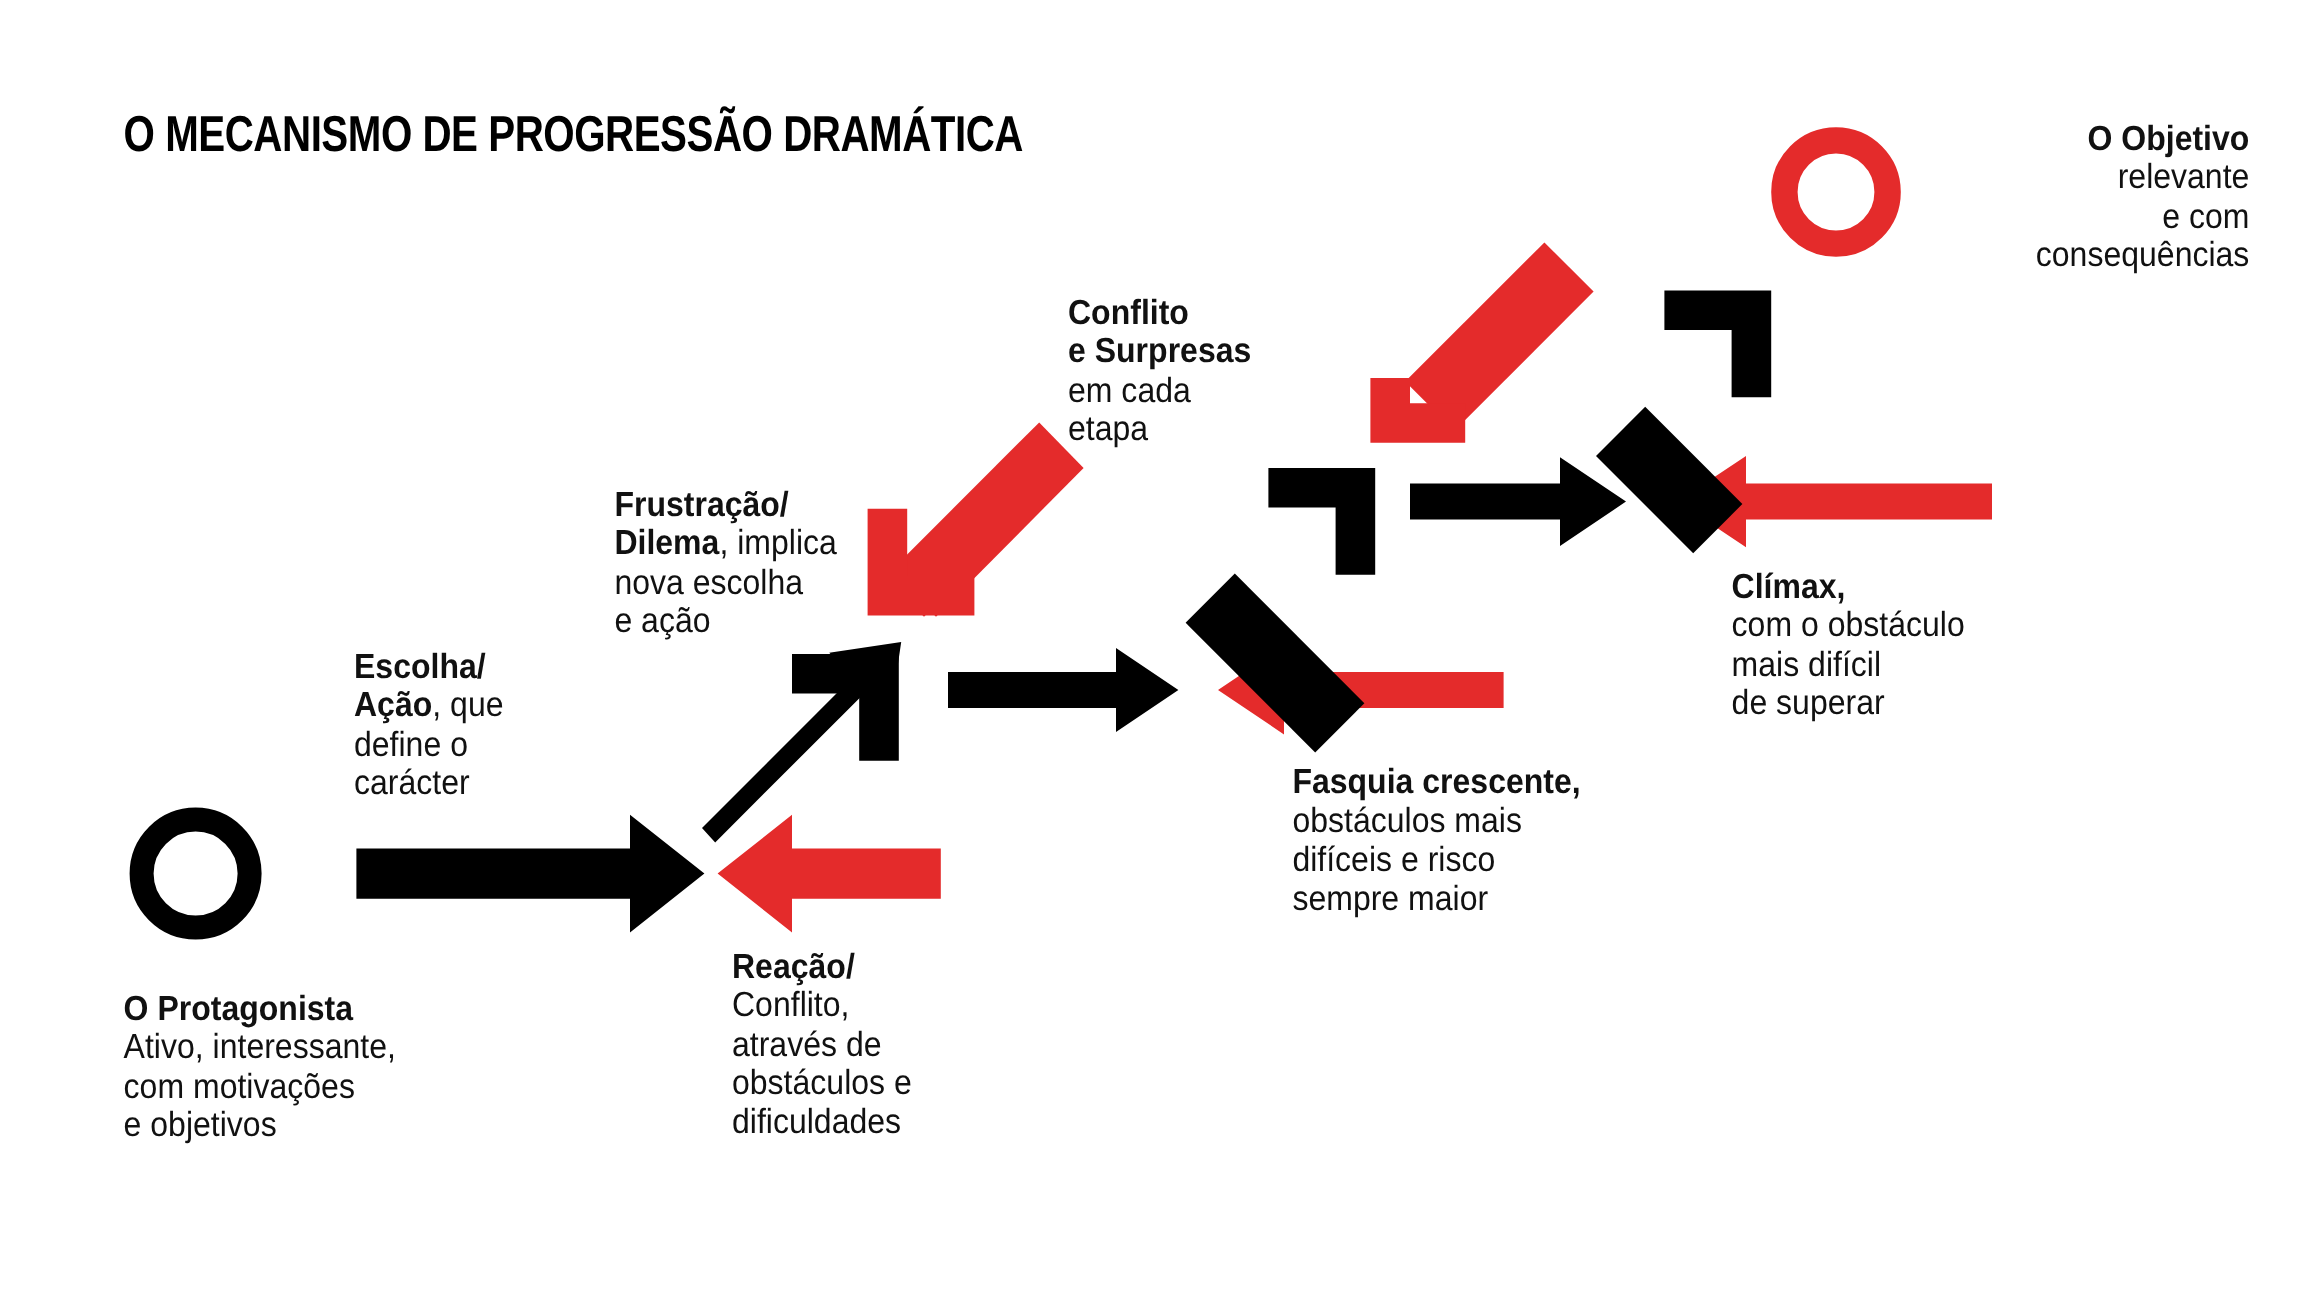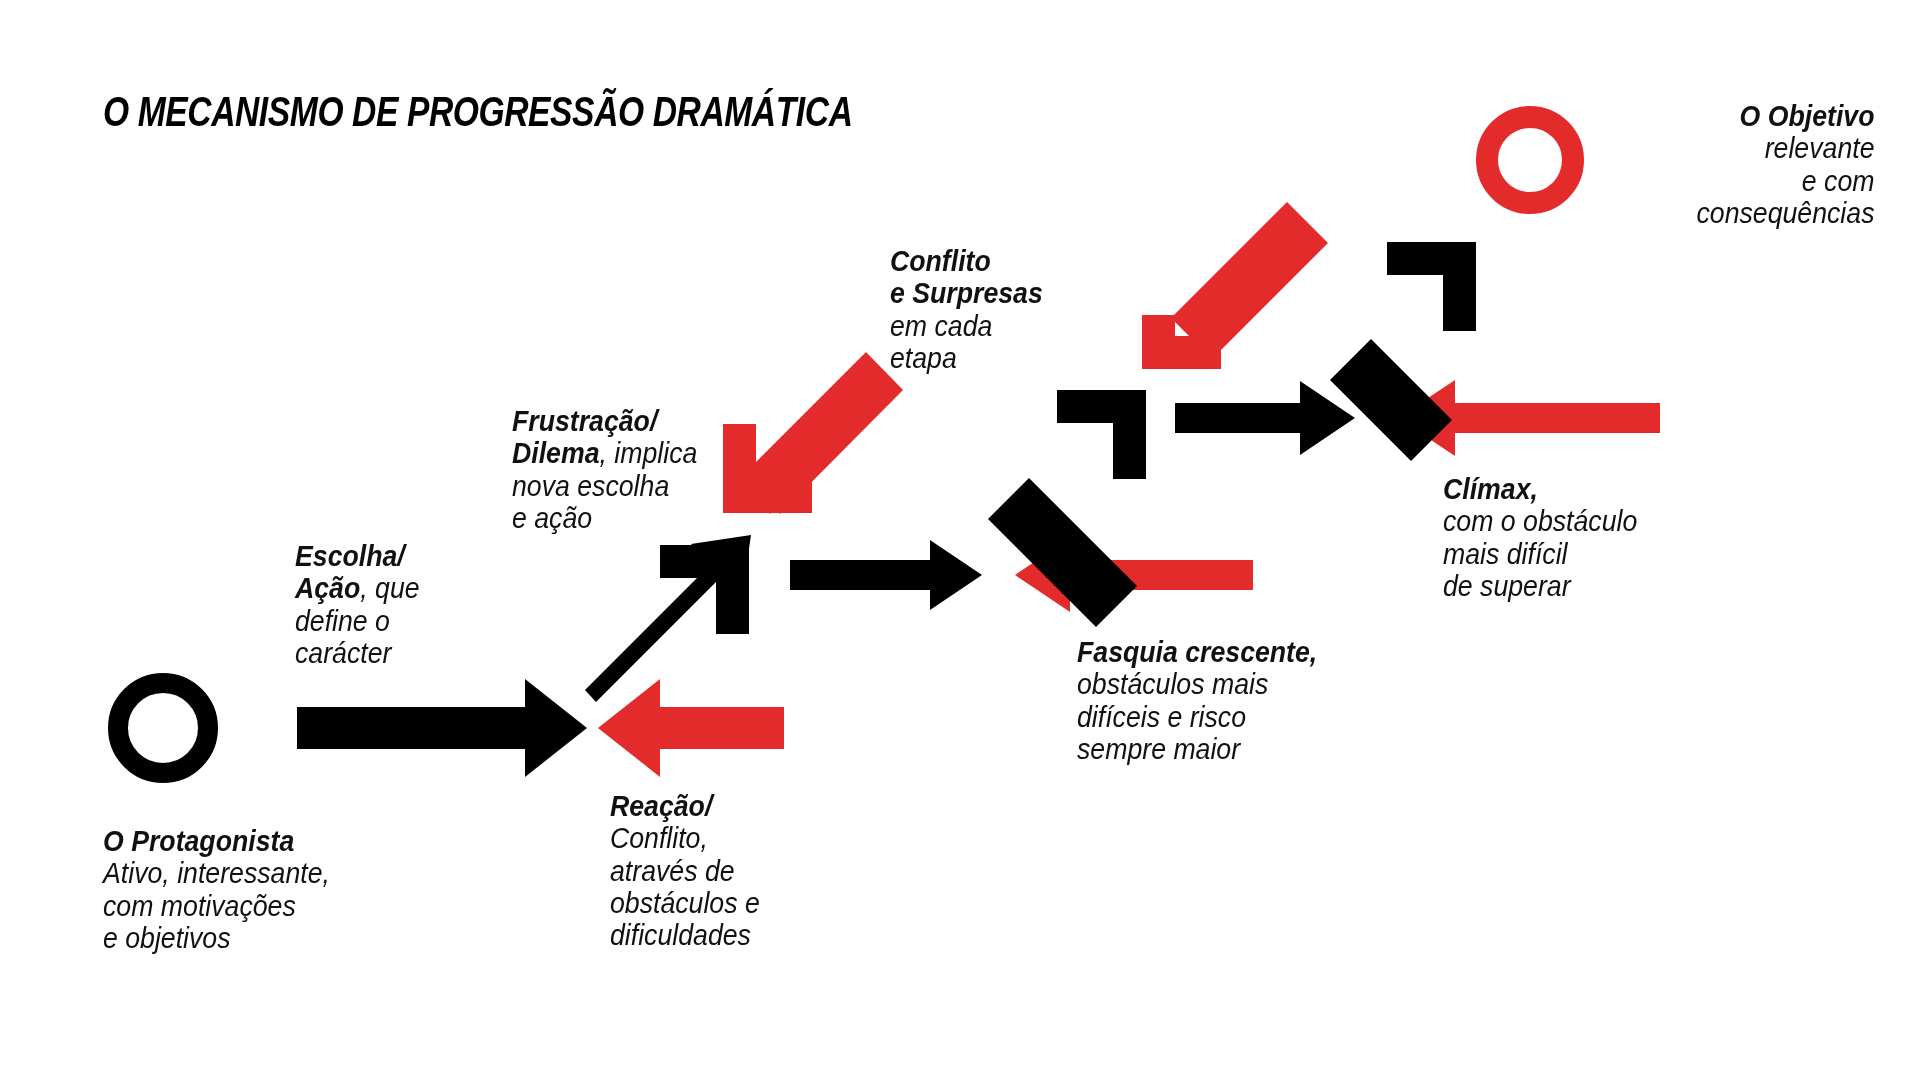--- a/index.html
+++ b/index.html
@@ -7,21 +7,20 @@
     padding: 0;
     background: #ffffff;
   }
   #stage {
     position: relative;
     width: 1920px;
     height: 1080px;
     background: #ffffff;
     overflow: hidden;
     font-family: "Liberation Sans", sans-serif;
-    font-style: italic;
   }
   #arrows {
     position: absolute;
     left: 0;
     top: 0;
     width: 1920px;
     height: 1080px;
   }
   .title {
     position: absolute;

